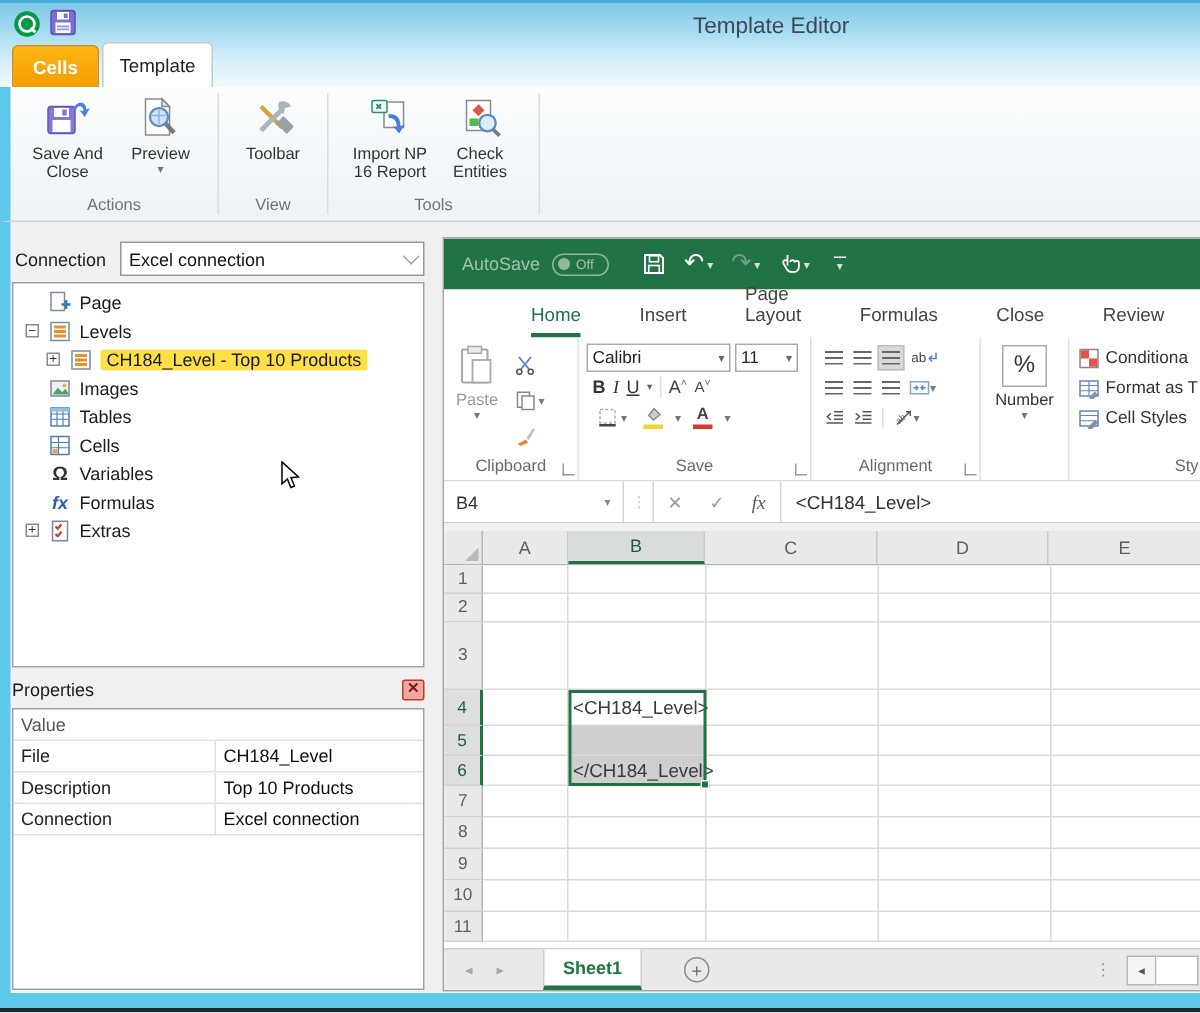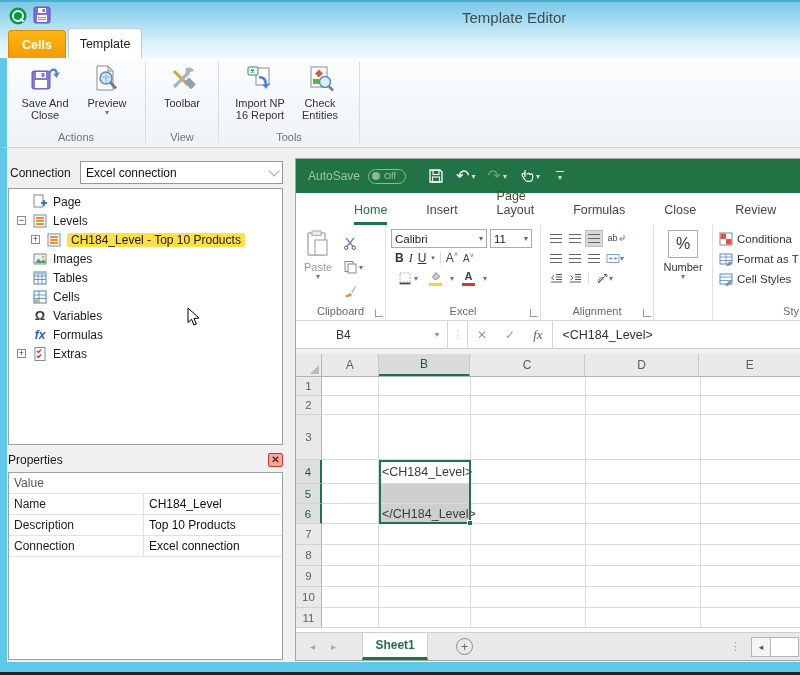--- a/index.html
+++ b/index.html
@@ -116,21 +116,21 @@
     display:flex; align-items:center; justify-content:center; }
   .numlbl { font-size:11px; color:#333; margin-top:3px; }
   .strow { display:flex; align-items:center; gap:4px; height:20px; padding-left:6px;
     font-size:11.5px; color:#333; white-space:nowrap; }
   .stcol { display:flex; flex-direction:column; justify-content:center; }
   .colorbar { display:block; width:13px; height:3px; }
 
   .xformula { height:28px; background:#fff; border-bottom:1px solid #d0d0d0; display:flex;
     align-items:center; flex:none; font-size:12px; color:#333; }
   .namebox { width:120px; height:100%; border-right:1px solid #d5d5d5; display:flex;
-    align-items:center; padding-left:8px;margin-left:32px; }
+    align-items:center; padding-left:8px; }
   .namebox .chv { margin-left:auto; margin-right:8px; font-size:8px; color:#888; }
   .fbico { color:#9b9b9b; font-size:12px; padding:0 9px; }
   .fbfx { font-family:"Liberation Serif",serif; font-style:italic; color:#5a5a5a; font-size:13px;
     padding:0 9px; border-right:1px solid #d5d5d5; height:100%; display:flex; align-items:center; }
   .fbtext { padding-left:10px; font-size:12.5px; color:#333; }
   .fdots { color:#c0c0c0; font-size:10px; letter-spacing:-1px; border-right:1px solid #d5d5d5;
     height:100%; display:flex; align-items:center; padding:0 5px; }
 
   .xgap { height:5px; background:#f1f1f1; flex:none; }
   .xheaders { height:23px; display:flex; flex:none; border-bottom:1px solid #b0b5b8; background:#e9e9e9; }
@@ -371,21 +371,21 @@
 
   <div class="propshdr">
     <span class="ptitle">Properties</span>
     <span class="pclose">✕</span>
   </div>
   <div class="propstable">
     <div class="prow phead">
       <div class="c2">Value</div>
     </div>
     <div class="prow">
-      <div class="c1">Name</div>
+      <div class="c1">File</div>
       <div class="c2">CH184_Level</div>
     </div>
     <div class="prow">
       <div class="c1">Description</div>
       <div class="c2">Top 10 Products</div>
     </div>
     <div class="prow">
       <div class="c1">Connection</div>
       <div class="c2">Excel connection</div>
     </div>
@@ -514,21 +514,21 @@
               <span class="colorbar" style="background:#f3d23a"></span>
             </span>
             <span class="rcaret">▾</span>
             <span class="smico stcol">
               <span style="font-size:11px;font-weight:bold;color:#444;line-height:10px">A</span>
               <span class="colorbar" style="background:#d23b2e"></span>
             </span>
             <span class="rcaret">▾</span>
           </div>
         </div>
-        <div class="xglabel">Excel</div>
+        <div class="xglabel">Save</div>
         <span class="launcher"></span>
       </div>
 
       <div class="xgrp" style="width:113px">
         <div style="flex:1; padding-top:3px;">
           <div class="alrow">
             <span class="abox">
                 <span class="abar"></span>
               </span>
             <span class="abox">

